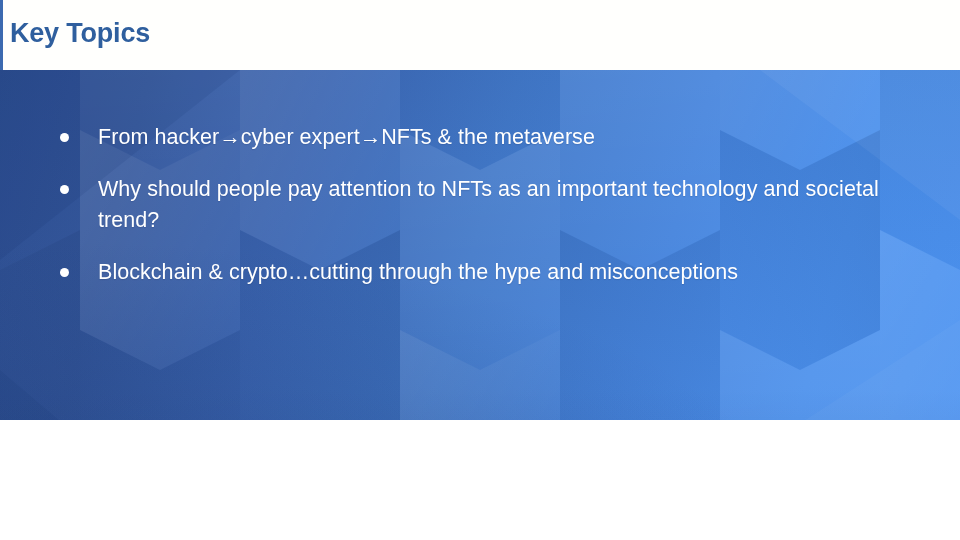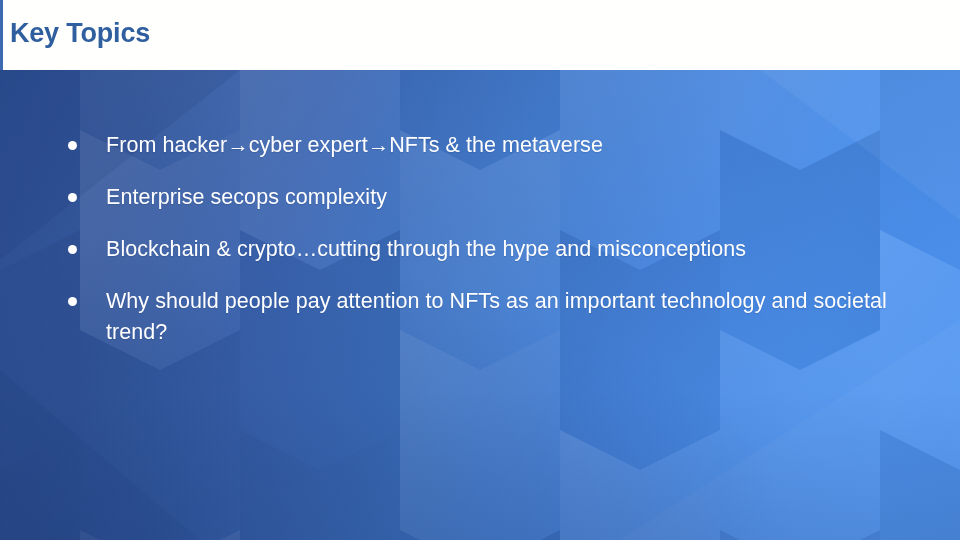--- a/index.html
+++ b/index.html
@@ -7,21 +7,21 @@
     padding: 0;
     background: #ffffff;
   }
   body {
     font-family: "Liberation Sans", sans-serif;
   }
 
   .slide {
     position: relative;
     width: 960px;
-    height: 540px;
+    height: 420px;
     overflow: hidden;
     background: #ffffff;
   }
 
   
   .title-band {
     position: absolute;
     left: 0;
     top: 0;
     width: 960px;
@@ -92,21 +92,21 @@
     top: 70px;
     width: 960px;
     height: 470px;
     z-index: 4;
   }
   .bullet-list {
     position: absolute;
     left: 44px;
     top: 44px;
     width: 890px;
-    margin: 16px;
+    margin: 8px;
     padding: 0;
     list-style: none;
   }
   .bullet-item {
     position: relative;
     padding-left: 46px;
     margin-bottom: 21px;
     color: #ffffff;
     font-size: 21.5px;
     line-height: 31px;
@@ -203,26 +203,22 @@
   <div class="slide-title">Key Topics</div>
 
   <div class="content">
     <ul class="bullet-list">
       <li class="bullet-item">
         <span class="bullet-dot"></span>
         <span class="bullet-text">From hacker→cyber expert→NFTs &amp; the metaverse</span>
       </li>
       <li class="bullet-item">
         <span class="bullet-dot"></span>
-        <span class="bullet-text">Enterprise secops complexity</span>
+        <span class="bullet-text">Why should people pay attention to NFTs as an important technology and societal trend?</span>
       </li>
       <li class="bullet-item">
         <span class="bullet-dot"></span>
         <span class="bullet-text">Blockchain &amp; crypto…cutting through the hype and misconceptions</span>
       </li>
-      <li class="bullet-item">
-        <span class="bullet-dot"></span>
-        <span class="bullet-text">Why should people pay attention to NFTs as an important technology and societal trend?</span>
-      </li>
     </ul>
   </div>
 
 </div>
 
 </body></html>

